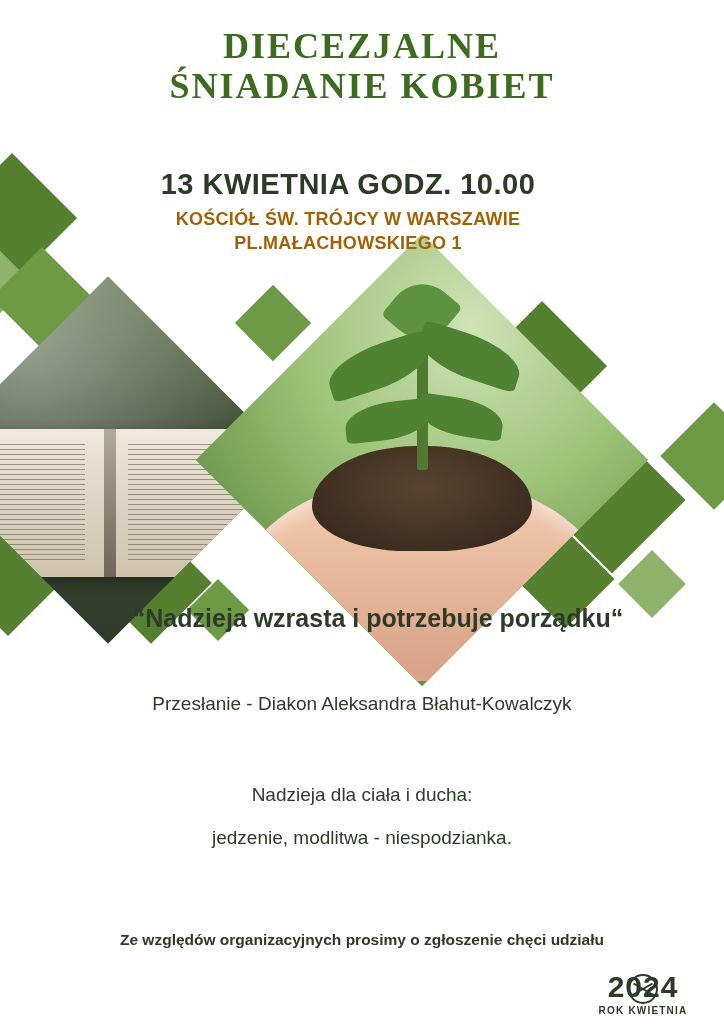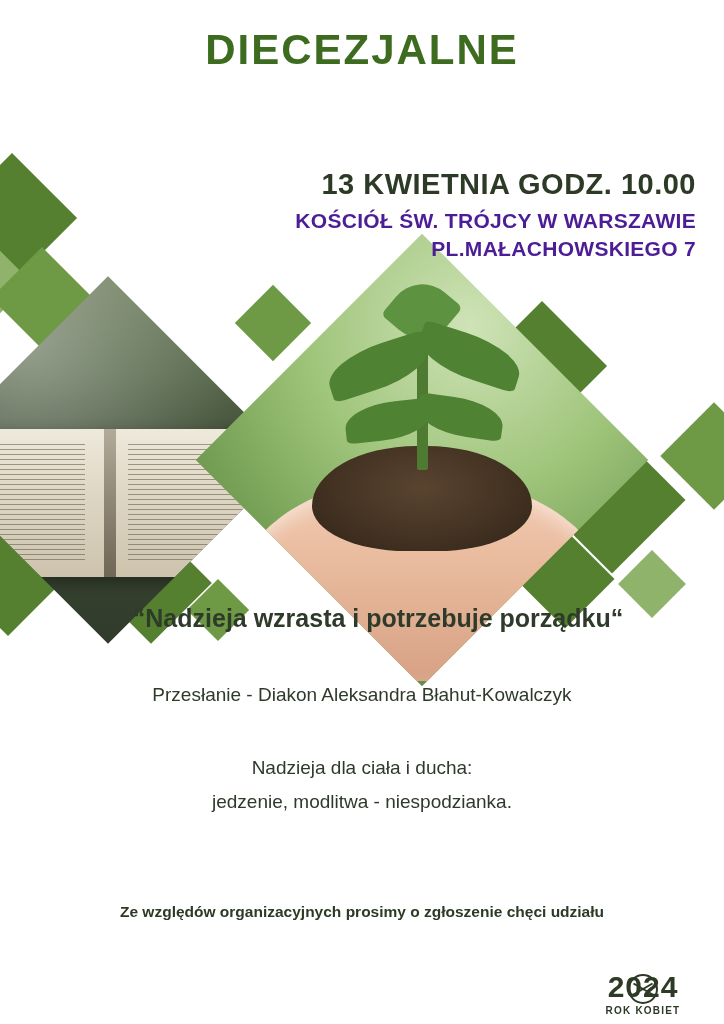--- a/index.html
+++ b/index.html
@@ -32,48 +32,49 @@
 
   
   .title-block {
     position: absolute;
     top: 26px;
     left: 0;
     width: 724px;
     text-align: center;
   }
   .title-line {
-    font-size: 42px;
+    font-size: 36px;
     font-weight: bold;
     letter-spacing: 2px;
     color: #3d6b1f;
     line-height: 1.12;
+    font-family: Liberation Serif, serif;
   }
 
   .event-block {
     position: absolute;
     top: 168px;
     left: 0;
     width: 696px;
-    text-align: right;
+    text-align: center;
     color: #2f3b2a;
   }
   .event-date {
     font-size: 29px;
     font-weight: bold;
     letter-spacing: 0.5px;
     color: #2d3a26;
     margin-bottom: 6px;
   }
   .event-place {
-    font-size: 21px;
+    font-size: 18px;
     font-weight: bold;
     letter-spacing: 0.3px;
     line-height: 1.35;
-    color: #4c1d95;
+    color: #a16207;
   }
 
   
   .photo {
     position: absolute;
     overflow: hidden;
     transform: rotate(45deg);
   }
   .photo-inner {
     position: absolute;
@@ -190,26 +191,26 @@
   .body-block {
     position: absolute;
     top: 676px;
     left: 0;
     width: 724px;
     text-align: center;
     color: #2f3b2a;
     font-size: 19px;
     line-height: 1.55;
   }
-  .body-block p { margin: 4px; }
+  .body-block p { margin: 13px; }
   .para-gap { height: 36px; }
 
   .footer {
     position: absolute;
-    top: 900px;
+    top: 928px;
     left: 0;
     width: 724px;
     text-align: center;
     color: #2d3a26;
     font-size: 15.5px;
     font-weight: bold;
     line-height: 1.6;
   }
 
   
@@ -294,42 +295,43 @@
       <div class="leaf top"></div>
       <div class="leaf l1"></div>
       <div class="leaf l2"></div>
       <div class="leaf l3"></div>
       <div class="leaf l4"></div>
     </div>
   </div>
 
   <div class="title-block">
     <div class="title-line">DIECEZJALNE</div>
+    <div class="title-line">ŚNIADANIE KOBIET</div>
   </div>
 
   <div class="event-block">
     <div class="event-date">13 KWIETNIA GODZ. 10.00</div>
     <div class="event-place">KOŚCIÓŁ ŚW. TRÓJCY W WARSZAWIE</div>
-    <div class="event-place">PL.MAŁACHOWSKIEGO 7</div>
+    <div class="event-place">PL.MAŁACHOWSKIEGO 1</div>
   </div>
 
   <div class="quote">“Nadzieja wzrasta i potrzebuje porządku“</div>
 
   <div class="body-block">
     <p>Przesłanie - Diakon Aleksandra Błahut-Kowalczyk</p>
     <div class="para-gap"></div>
     <p>Nadzieja dla ciała i ducha:</p>
     <p>jedzenie, modlitwa - niespodzianka.</p>
   </div>
 
   <div class="footer">
     <div>Ze względów organizacyjnych prosimy o zgłoszenie chęci udziału</div>
   </div>
 
   <div class="logo">
     <div class="logo-year">
       <span class="logo-wheel"></span>
       <span>2024</span>
     </div>
-    <div class="logo-sub">ROK KOBIET</div>
+    <div class="logo-sub">ROK KWIETNIA</div>
   </div>
 
 </div>
 
 </body></html>

